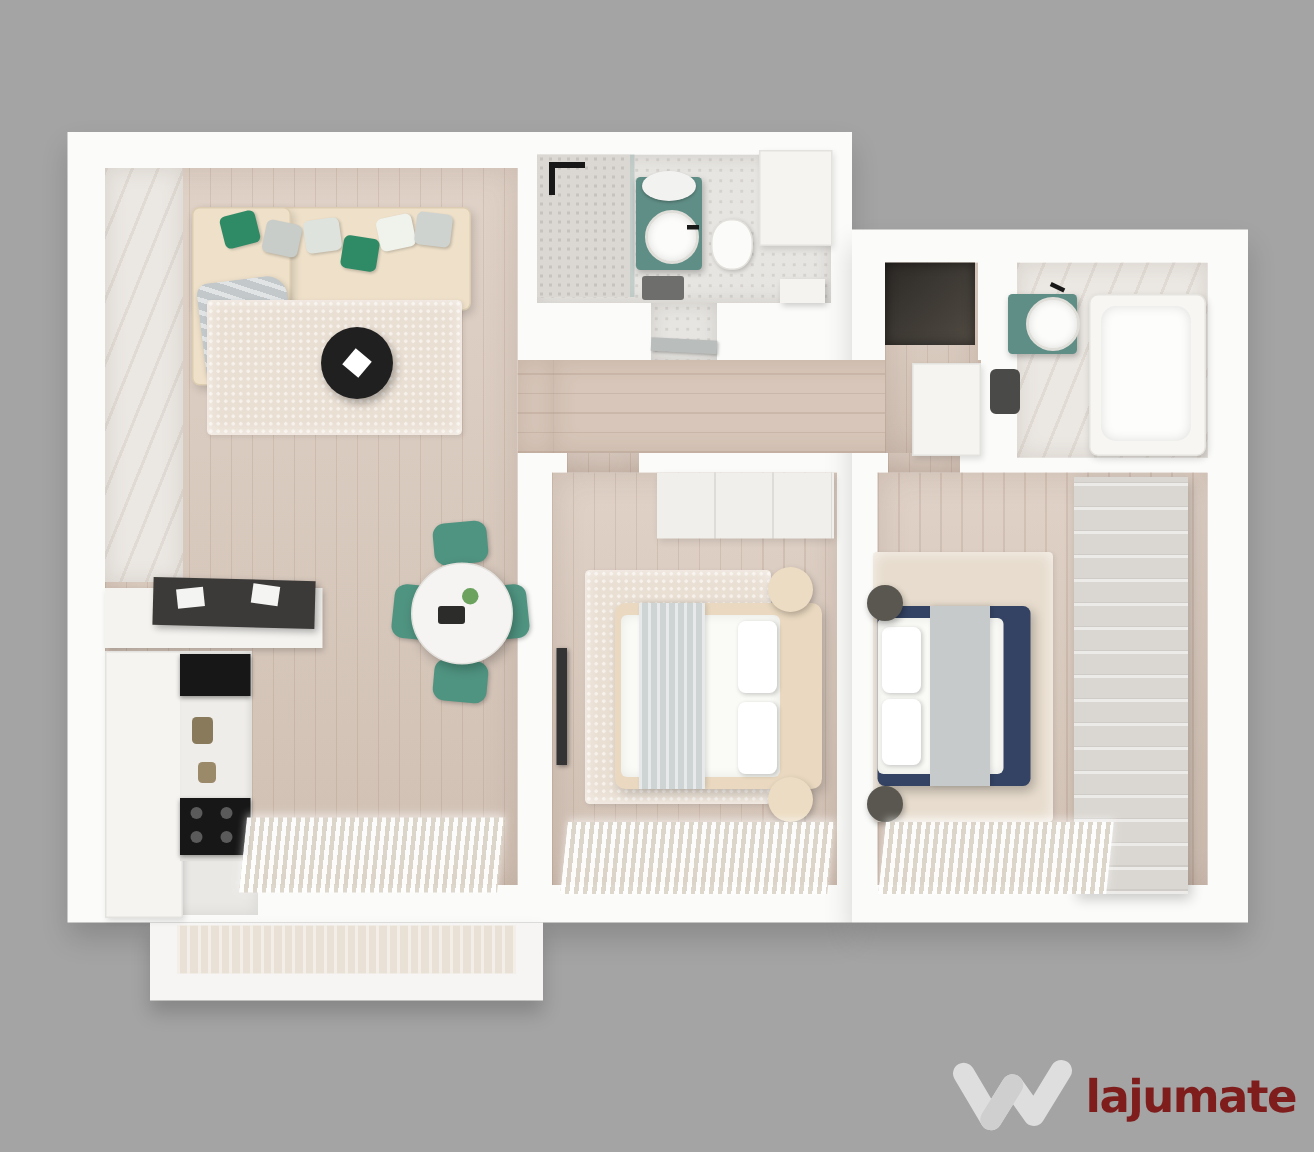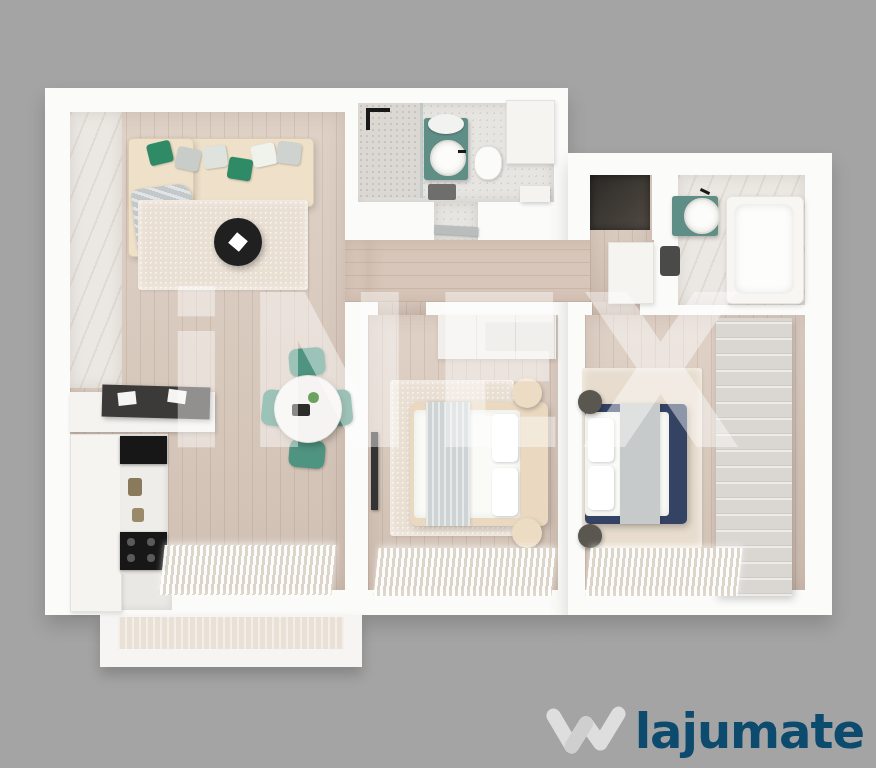--- a/index.html
+++ b/index.html
@@ -65,21 +65,21 @@
   .wardrobe-slats{background:#dad7d2;box-shadow:2px 3px 8px rgba(0,0,0,.2);
     background-image:repeating-linear-gradient(0deg,rgba(255,255,255,.5) 0 2px,rgba(0,0,0,.05) 2px 3px,transparent 3px 16px);}
   .tv-bar{background:#343434;box-shadow:1px 1px 3px rgba(0,0,0,.4);}
   .glass{background:rgba(150,175,172,.45);}
   .door-leaf{background:#b9bdbc;box-shadow:1px 1px 2px rgba(0,0,0,.25);}
   .fixture{background:#181818;}
   
   #watermark{left:160px;top:268px;font-size:212px;font-weight:bold;letter-spacing:8px;
     color:#ffffff;opacity:.44;line-height:1;user-select:none;}
   #brand{right:12px;bottom:8px;display:flex;align-items:center;gap:6px;}
-  #brand .brand-text{font-size:48px;font-weight:bold;color:#0c4a6e;letter-spacing:-1px;}
+  #brand .brand-text{font-size:30px;font-weight:bold;color:#7f1d1d;letter-spacing:-1px;}
   #brand .brand-tld{font-size:40px;font-weight:bold;color:#c4c4c2;letter-spacing:-1px;}
 </style>
 </head>
 <body>
 
 <div id="stage">
 
   <div class="abs wallblock" style="left:45px;top:88px;width:523px;height:527px;"></div>
   <div class="abs wallblock" style="left:568px;top:153px;width:264px;height:462px;"></div>
   <div class="abs balcony-outer" style="left:100px;top:615px;width:262px;height:52px;"></div>
@@ -175,21 +175,20 @@
   <div class="abs bed-frame-navy" style="left:585px;top:404px;width:102px;height:120px;"></div>
   <div class="abs mattress" style="left:585px;top:412px;width:84px;height:104px;"></div>
   <div class="abs bed-pillow" style="left:588px;top:418px;width:26px;height:44px;"></div>
   <div class="abs bed-pillow" style="left:588px;top:466px;width:26px;height:44px;"></div>
   <div class="abs bed-runner" style="left:620px;top:404px;width:40px;height:120px;background:#c6cacb;"></div>
   <div class="abs round pouf-dark" style="left:578px;top:390px;width:24px;height:24px;"></div>
   <div class="abs round pouf-dark" style="left:578px;top:524px;width:24px;height:24px;"></div>
   <div class="abs wardrobe-slats" style="left:716px;top:318px;width:76px;height:278px;"></div>
   <div class="abs curtain" style="left:588px;top:548px;width:152px;height:48px;"></div>
 
-  <div id="watermark" class="abs">iNEX</div>
 
   <div id="brand" class="abs">
     <svg width="86" height="58" viewBox="0 0 90 60">
       <path d="M11 14 L30 46 L45 22 L60 43 L79 12" fill="none" stroke="#dedede" stroke-width="15" stroke-linecap="round" stroke-linejoin="round"></path>
       <path d="M30 46 L45 22" fill="none" stroke="#cfcfcf" stroke-width="15" stroke-linecap="round" stroke-linejoin="round"></path>
     </svg>
     <span class="brand-text">lajumate</span>
   </div>
 
 </div>

